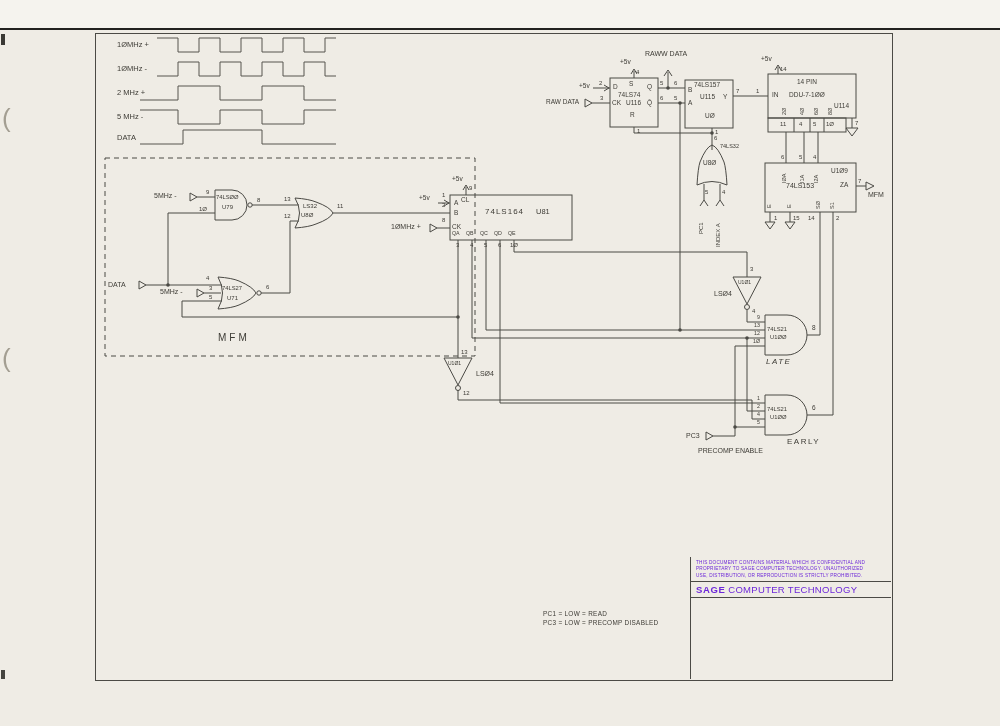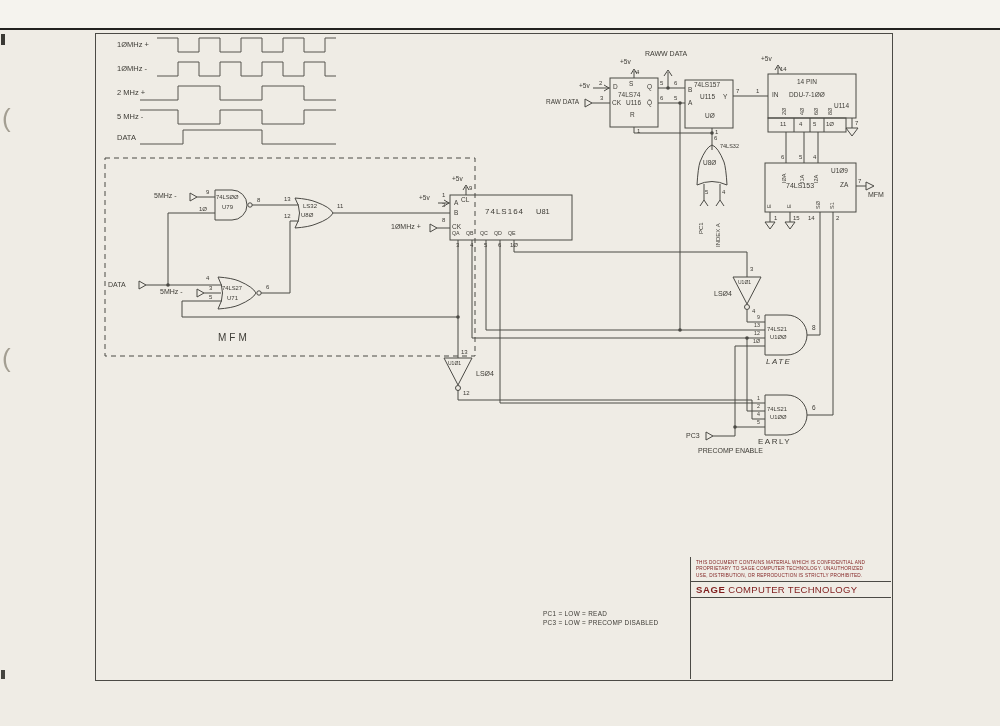--- a/index.html
+++ b/index.html
@@ -7,21 +7,21 @@
   #page{position:relative;width:1000px;height:726px;background:#efece5;}
   #topstrip{position:absolute;left:0;top:0;width:1000px;height:28px;background:#f5f3ee;}
   #scanline{position:absolute;left:0;top:28px;width:1000px;height:2px;background:#22211f;}
   #frame{position:absolute;left:95px;top:33px;width:796px;height:646px;border:1.3px solid #4b4a45;}
   #cornermark-tl{position:absolute;left:1px;top:34px;width:4px;height:11px;background:#3a3934;}
   #cornermark-bl{position:absolute;left:1px;top:670px;width:4px;height:9px;background:#45443f;}
   svg{position:absolute;left:0;top:0;}
   .lbl{position:absolute;color:#3d3b35;line-height:1;white-space:pre;font-size:7px;}
   .artifact{color:#a39e92;}
   
-  #tblock{position:absolute;left:690px;top:557px;width:200px;height:122px;border-left:1.2px solid #4b4a45;color:#7f1d1d;}
+  #tblock{position:absolute;left:690px;top:557px;width:200px;height:122px;border-left:1.2px solid #4b4a45;color:#6d28d9;}
   .tb-disc{border-bottom:1.1px solid #4b4a45;padding:3px 4px 2px 5px;font-size:4.7px;line-height:1.35;letter-spacing:.2px;}
   .tb-row{border-bottom:1.1px solid #4b4a45;padding:2px 4px 2px 5px;font-size:9.5px;letter-spacing:.3px;height:11px;}
   .tb-row .bold{font-weight:bold;letter-spacing:.6px;}
   .tb-bottom{position:absolute;left:0;bottom:0;width:100%;border-top:1.1px solid #4b4a45;height:23px;display:flex;align-items:center;}
   .tb-copy{font-size:5.4px;line-height:1.5;padding-left:5px;flex:1;}
   .tb-page{font-size:9px;padding-right:6px;white-space:nowrap;}
   .tb-page .bold{font-weight:bold;}
   #notes{position:absolute;left:543px;top:609px;font-size:6.4px;color:#3d3b35;line-height:1.45;letter-spacing:.3px;}
 </style>
 </head>
@@ -282,21 +282,21 @@
       <span class="lbl" style="left: 770px; top: 335px; font-size: 5.8px;">U1ØØ</span>
       <span class="lbl" style="left: 812px; top: 325px; font-size: 6.5px;">8</span>
       <span class="lbl" style="left: 766px; top: 358px; font-size: 8px; letter-spacing: 1.5px; font-style: italic;">LATE</span>
       <span class="lbl" style="left: 757px; top: 396px; font-size: 5.3px;">1</span>
       <span class="lbl" style="left: 757px; top: 404px; font-size: 5.3px;">2</span>
       <span class="lbl" style="left: 757px; top: 412px; font-size: 5.3px;">4</span>
       <span class="lbl" style="left: 757px; top: 420px; font-size: 5.3px;">5</span>
       <span class="lbl" style="left: 767px; top: 407px; font-size: 5.8px;">74LS21</span>
       <span class="lbl" style="left: 770px; top: 415px; font-size: 5.8px;">U1ØØ</span>
       <span class="lbl" style="left: 812px; top: 405px; font-size: 6.5px;">6</span>
-      <span class="lbl" style="left: 758px; top: 438px; font-size: 8px; letter-spacing: 1.5px;">EARLY</span>
+      <span class="lbl" style="left: 787px; top: 438px; font-size: 8px; letter-spacing: 1.5px;">EARLY</span>
       <span class="lbl" style="left: 686px; top: 432px;">PC3</span>
       <span class="lbl" style="left: 698px; top: 447px;">PRECOMP ENABLE</span>
       <span class="lbl artifact" style="left: 2px; top: 105px; font-size: 26px;">(</span>
       <span class="lbl artifact" style="left: 2px; top: 345px; font-size: 26px;">(</span>
     </div>
 
   <div id="notes">
     <div>PC1 = LOW = READ</div>
     <div>PC3 = LOW =  PRECOMP DISABLED</div>
   </div>

